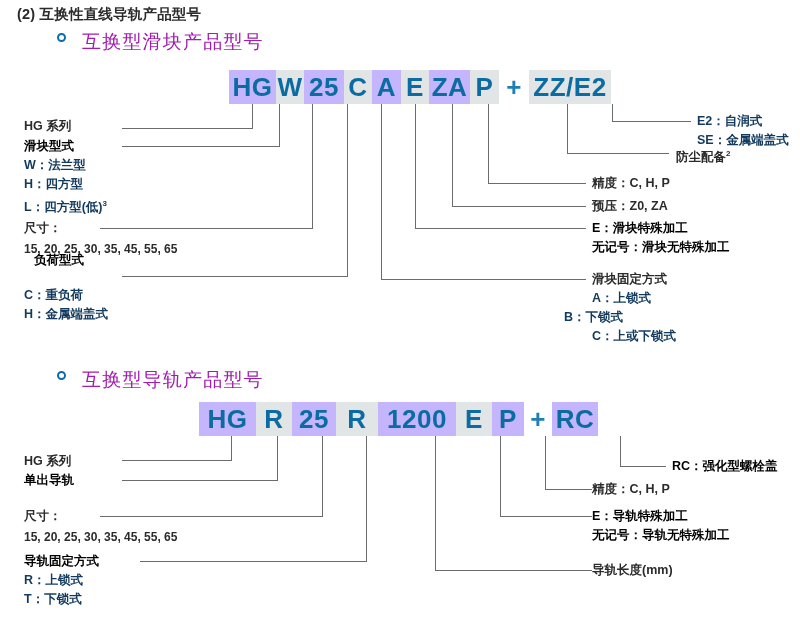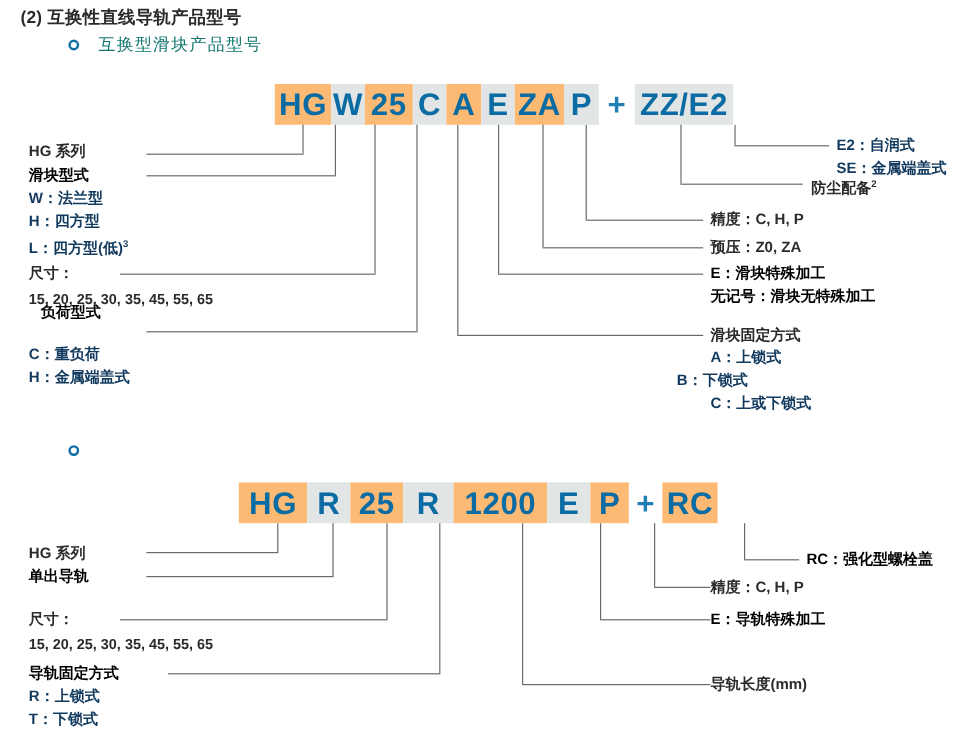--- a/index.html
+++ b/index.html
@@ -18,22 +18,22 @@
   .sec-title{
     position:absolute;
     font-size:14.5px;
     font-weight:bold;
     color:#2b2b2b;
     letter-spacing:.2px;
     white-space:nowrap;
   }
   .sub-title{
     position:absolute;
-    font-size:14px;
-    color:#0f766e;
+    font-size:19px;
+    color:#a21caf;
     letter-spacing:1.2px;
     white-space:nowrap;
   }
   .ring{
     position:absolute;
     width:9px;height:9px;
     border:2.5px solid #0d6ca6;
     border-radius:50%;
     box-sizing:border-box;
   }
@@ -42,21 +42,21 @@
   .coderow{position:absolute;display:flex;align-items:flex-end;}
   .cell{
     display:flex;align-items:center;justify-content:center;
     font-size:26px;
     font-weight:bold;
     color:#0b6ca3;
     height:34px;
     box-sizing:border-box;
     letter-spacing:.5px;
   }
-  .cell.shade-a{background:#fdba74;}
+  .cell.shade-a{background:#c4b5fd;}
   .cell.shade-b{background:#e2e5e5;}
   .cell.plain{background:transparent;color:#1f7fb5;}
 
   
   .vline{position:absolute;width:1px;background:#6b6b6b;}
   .hline{position:absolute;height:1px;background:#6b6b6b;}
 
   
   .lbl{
     position:absolute;
@@ -151,20 +151,21 @@
 
   <div class="lbl teal" style="left:592px;top:219px;">E：滑块特殊加工</div>
   <div class="lbl teal" style="left:592px;top:238px;">无记号：滑块无特殊加工</div>
 
   <div class="lbl dark" style="left:592px;top:270px;">滑块固定方式</div>
   <div class="lbl navy" style="left:592px;top:289px;">A：上锁式</div>
   <div class="lbl navy" style="left:564px;top:308px;">B：下锁式</div>
   <div class="lbl navy" style="left:592px;top:327px;">C：上或下锁式</div>
 
   <div class="ring" style="left:57px;top:371px;"></div>
+  <div class="sub-title" style="left:82px;top:367px;">互换型导轨产品型号</div>
 
   <div class="coderow" id="coderow2" style="left:199px;top:402px;">
       <div class="cell shade-a" style="width: 57px;">HG</div>
       <div class="cell shade-b" style="width: 36px;">R</div>
       <div class="cell shade-a" style="width: 44px;">25</div>
       <div class="cell shade-b" style="width: 42px;">R</div>
       <div class="cell shade-a" style="width: 78px;">1200</div>
       <div class="cell shade-b" style="width: 36px;">E</div>
       <div class="cell shade-a" style="width: 32px;">P</div>
       <div class="cell plain" style="width: 28px;">+</div>
@@ -199,15 +200,16 @@
   <div class="lbl teal" style="left:24px;top:471px;">单出导轨</div>
   <div class="lbl dark" style="left:24px;top:507px;">尺寸：</div>
   <div class="lbl plainnum" style="left:24px;top:528px;">15, 20, 25, 30, 35, 45, 55, 65</div>
   <div class="lbl teal" style="left:24px;top:552px;">导轨固定方式</div>
   <div class="lbl navy" style="left:24px;top:571px;">R：上锁式</div>
   <div class="lbl navy" style="left:24px;top:590px;">T：下锁式</div>
 
   <div class="lbl teal" style="left:672px;top:457px;">RC：强化型螺栓盖</div>
   <div class="lbl dark" style="left:592px;top:480px;">精度：C, H, P</div>
   <div class="lbl teal" style="left:592px;top:507px;">E：导轨特殊加工</div>
+  <div class="lbl teal" style="left:592px;top:526px;">无记号：导轨无特殊加工</div>
   <div class="lbl dark" style="left:592px;top:561px;">导轨长度(mm)</div>
 
 </div>
 
 </body></html>

